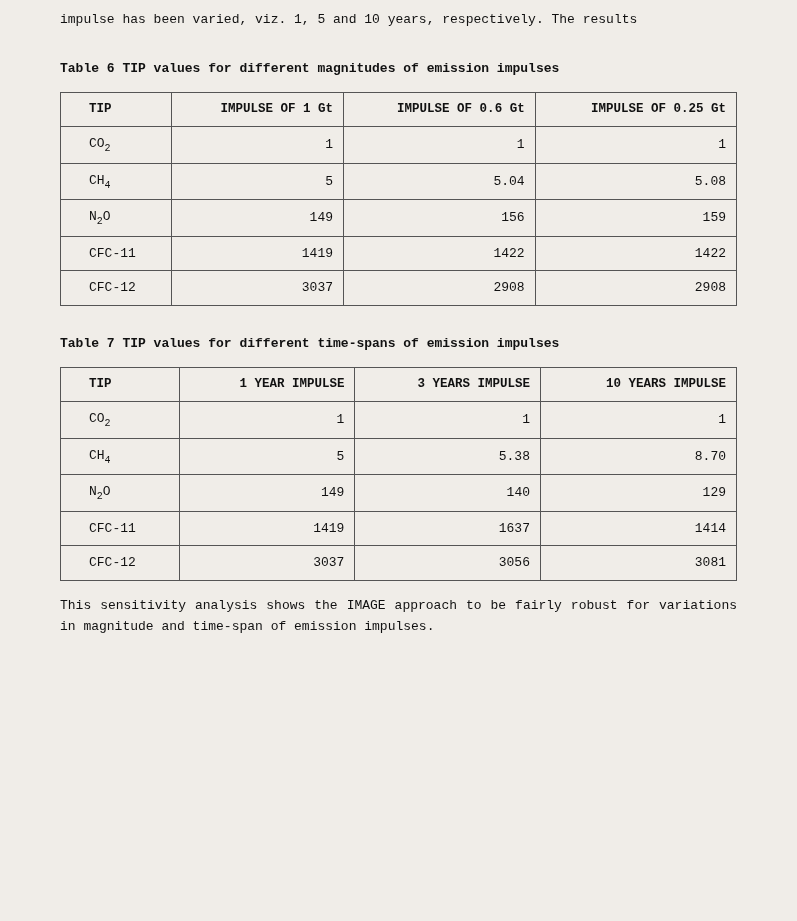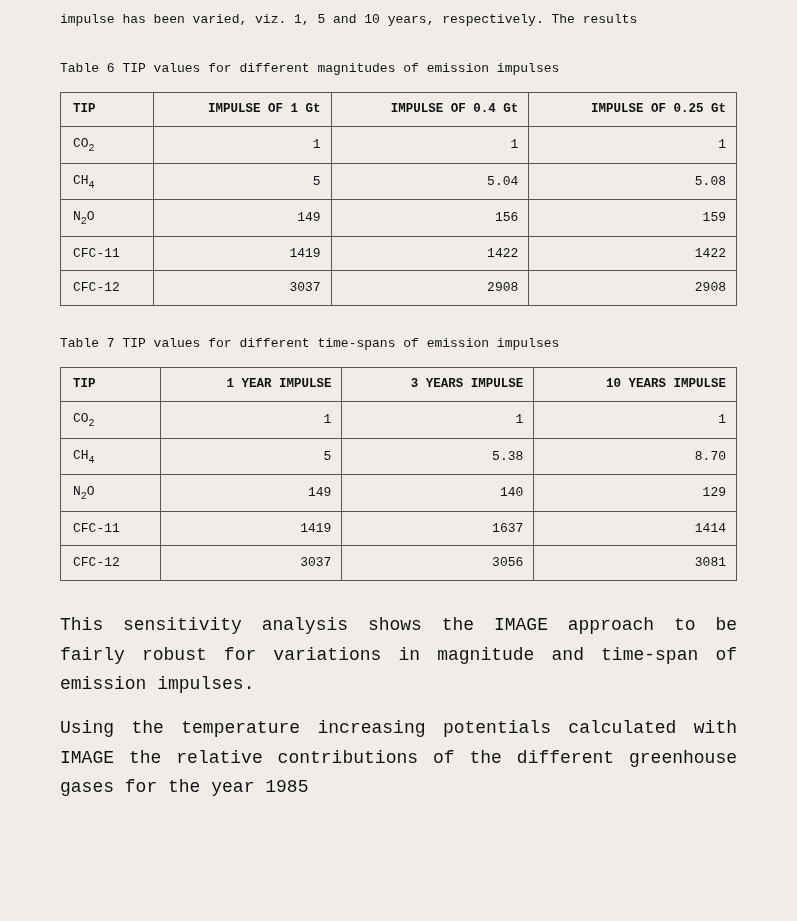--- a/index.html
+++ b/index.html
@@ -21,21 +21,21 @@
 
     .intro-text {
       margin-bottom: 8px;
       text-align: justify;
       line-height: 1.6;
     }
 
     .table-title {
       margin-top: 28px;
       margin-bottom: 14px;
-      font-weight: normal;
+      font-weight: bold;
       font-size: 13px;
     }
 
     table {
       border-collapse: collapse;
       width: 100%;
       margin-bottom: 6px;
       font-size: 13px;
     }
 
@@ -46,54 +46,54 @@
       vertical-align: middle;
     }
 
     table th {
       font-weight: bold;
       font-size: 12.5px;
     }
 
     table td:first-child, table th:first-child {
       text-align: left;
-      padding-left: 12px;
+      padding-left: 28px;
     }
 
     .sub {
       font-size: 10px;
       vertical-align: sub;
     }
 
     .bottom-text {
-      margin-top: 30px;
+      margin-top: 14px;
       text-align: justify;
       line-height: 1.65;
-      font-size: 18px;
+      font-size: 13px;
     }
 
     .bottom-text p {
       margin-bottom: 14px;
     }
   </style>
 </head>
 <body>
 
 <div>
   <p class="intro-text">impulse has been varied, viz. 1, 5 and 10 years, respectively.  The  results</p>
 </div>
 
 <div>
   <div class="table-title">Table 6 TIP values for different magnitudes of emission impulses</div>
   <table>
     <thead>
       <tr>
         <th>TIP</th>
         <th>IMPULSE OF 1 Gt</th>
-        <th>IMPULSE OF 0.4 Gt</th>
+        <th>IMPULSE OF 0.6 Gt</th>
         <th>IMPULSE OF 0.25 Gt</th>
       </tr>
     </thead>
     <tbody>
       <tr>
         <td>CO<span class="sub">2</span></td>
         <td>1</td>
         <td>1</td>
         <td>1</td>
       </tr>
@@ -166,14 +166,13 @@
         <td>3037</td>
         <td>3056</td>
         <td>3081</td>
       </tr>
     </tbody>
   </table>
 </div>
 
 <div class="bottom-text">
   <p>This sensitivity analysis shows the IMAGE approach to be fairly  robust  for variations in magnitude and time-span of emission impulses.</p>
-  <p>Using the  temperature  increasing  potentials  calculated  with  IMAGE  the relative  contributions  of the different greenhouse gases for the year 1985</p>
 </div>
 
 </body></html>

